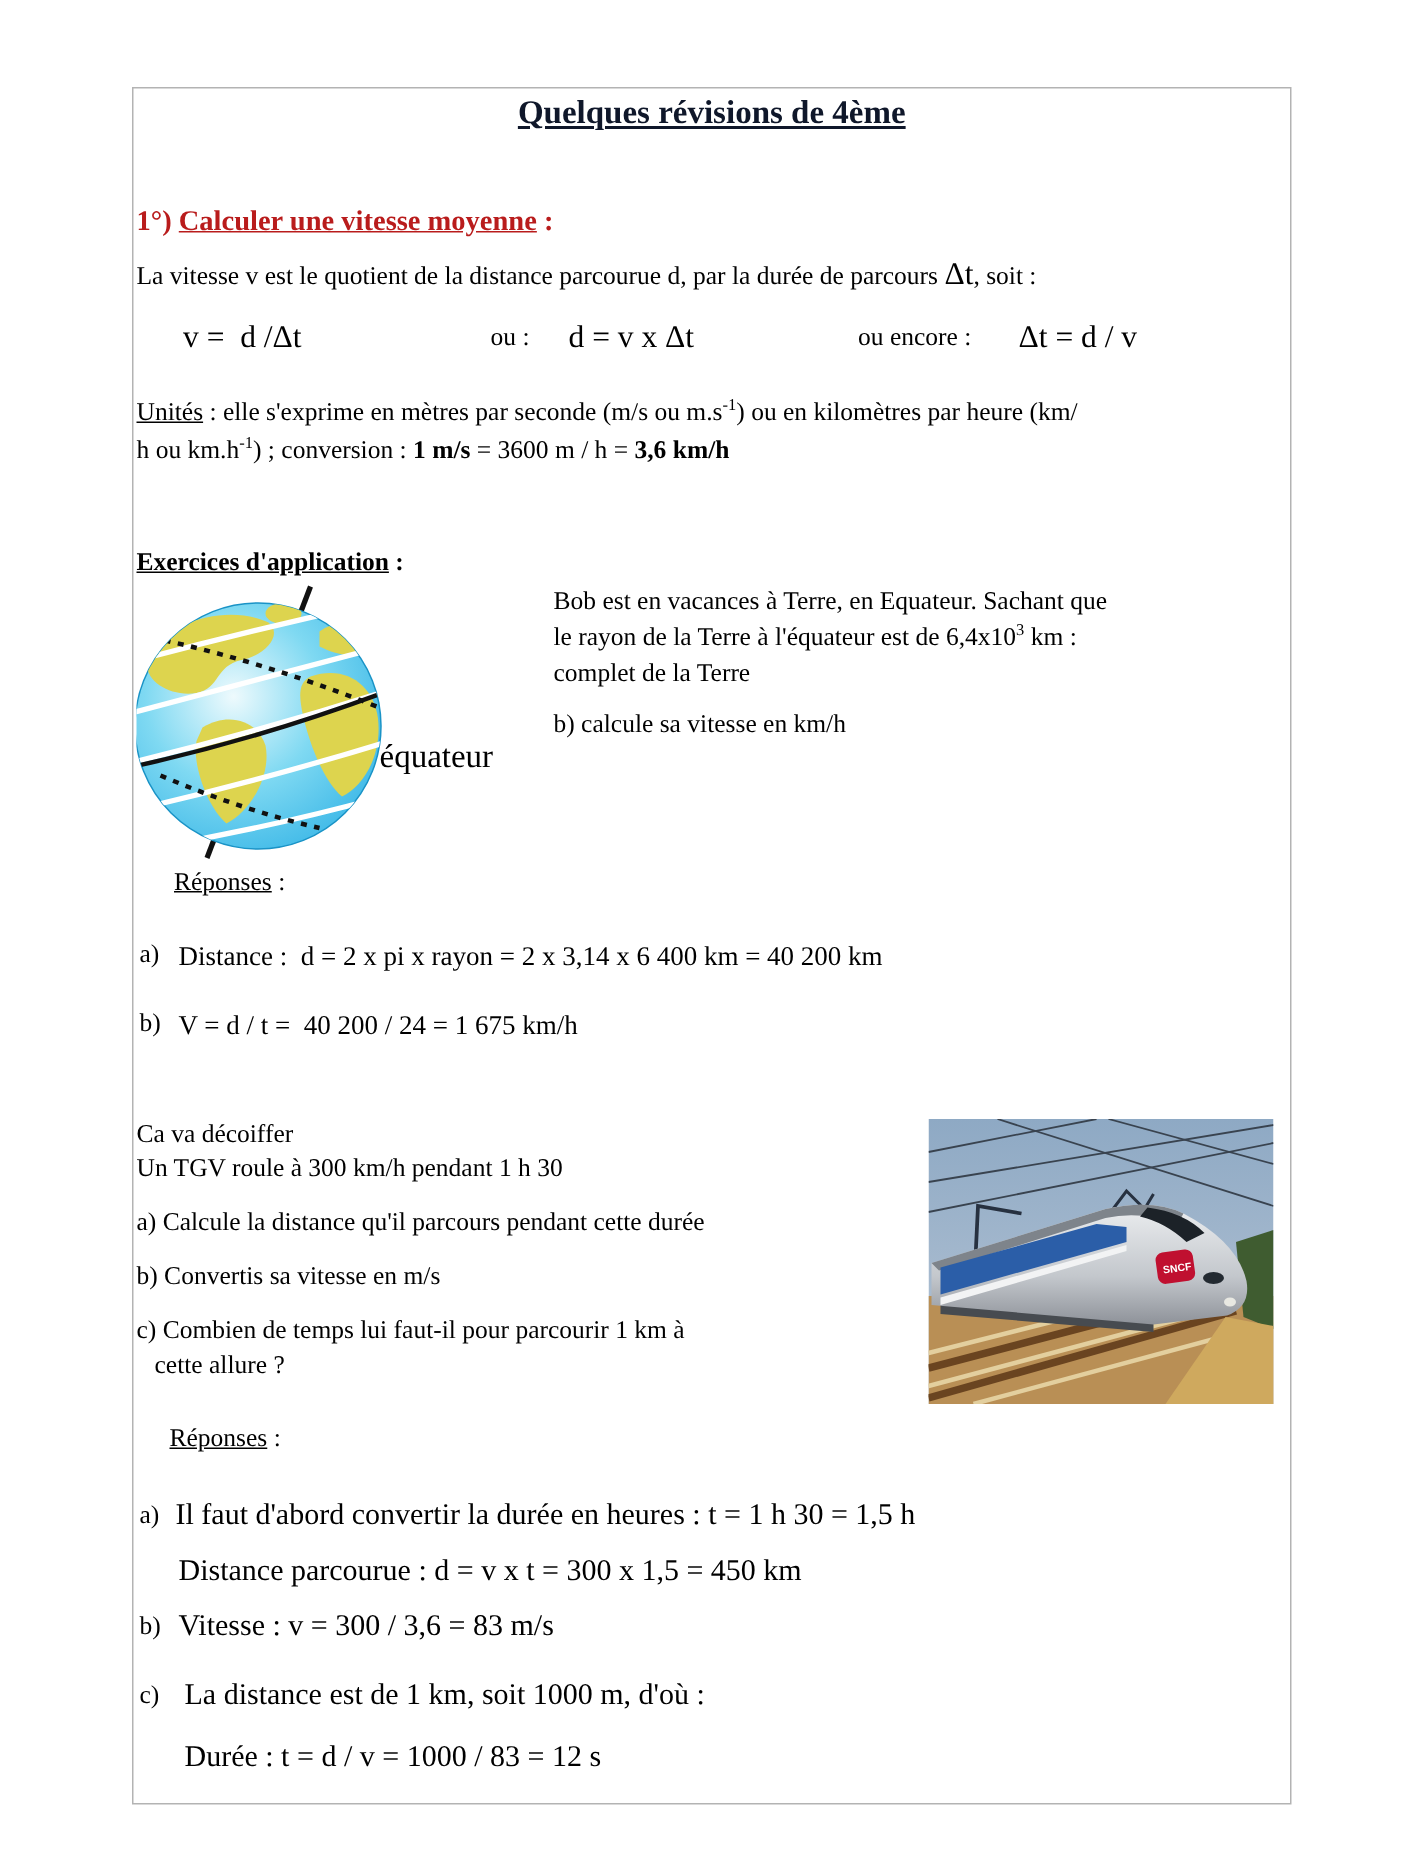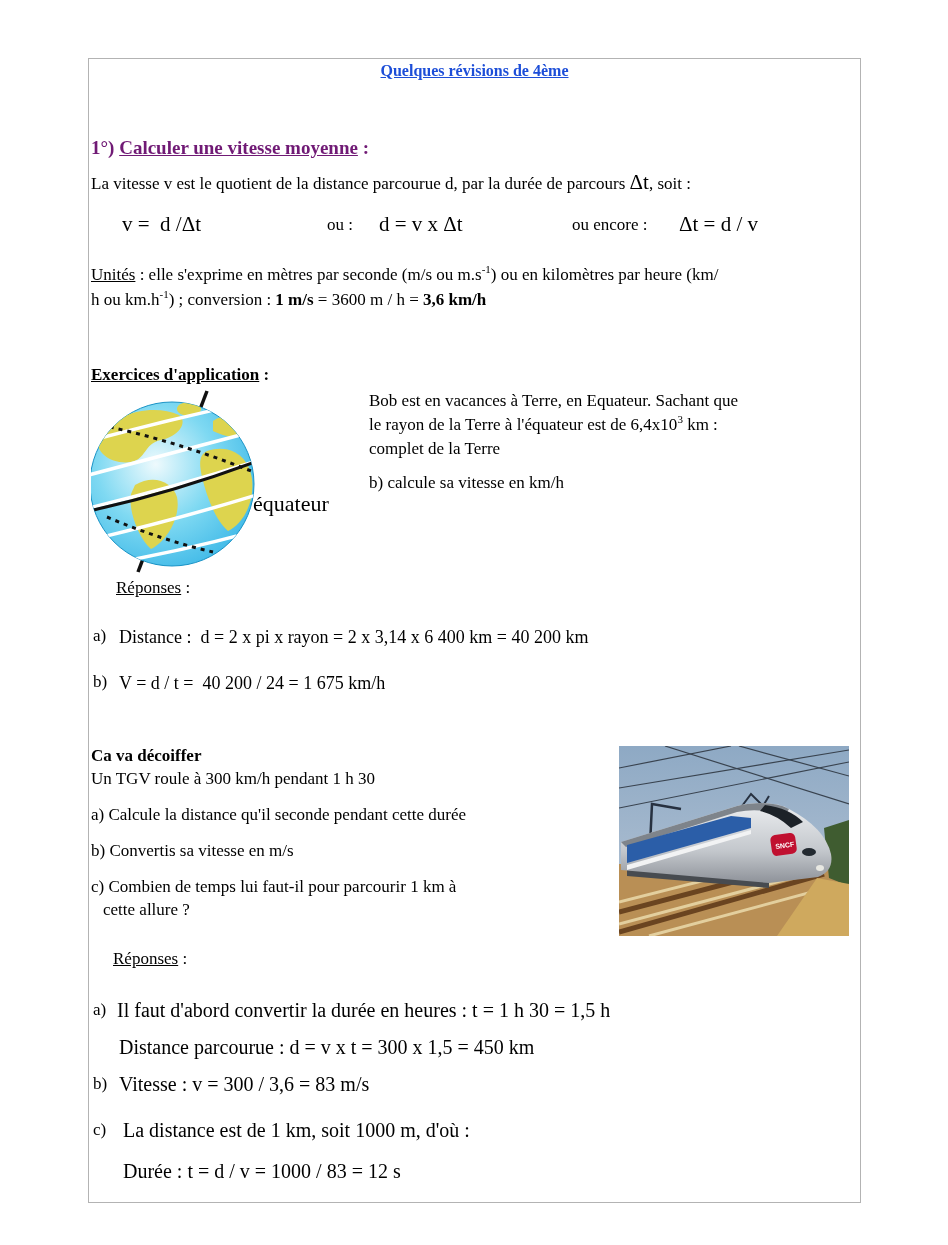--- a/index.html
+++ b/index.html
@@ -2,40 +2,40 @@
 <html><head>
 <meta charset="utf-8">
 <style>
   html,body{margin:0;padding:0;background:#ffffff;}
   body{position:relative;width:948px;height:1245px;font-family:"Liberation Serif",serif;color:#000;overflow:hidden;}
   .page{position:absolute;left:88px;top:58px;width:771px;height:1143px;border:1px solid #b3b3b3;background:#fff;}
   .abs{position:absolute;}
   .u{text-decoration:underline;}
   .b{font-weight:bold;}
   sup{font-size:11px;line-height:0;}
-  .title{left:0;right:0;top:3px;text-align:center;font-size:16px;font-weight:bold;color:#1d4ed8;}
-  .sec-head{left:2px;top:78px;font-size:19px;font-weight:bold;color:#701a75;}
+  .title{left:0;right:0;top:3px;text-align:center;font-size:22px;font-weight:bold;color:#0f172a;}
+  .sec-head{left:2px;top:78px;font-size:19px;font-weight:bold;color:#b91c1c;}
   .intro{left:2px;top:111px;width:766px;font-size:17px;}
   .delta{font-size:21px;}
   .formula-row{left:0;top:146px;width:771px;height:34px;}
   .formula-row .f{position:absolute;bottom:2px;font-size:21px;white-space:pre;}
   .formula-row .ou{position:absolute;bottom:4px;font-size:17px;white-space:pre;margin-top:32px;}
   .units{left:2px;top:203px;width:768px;font-size:17px;line-height:25px;}
   .ex-head{left:2px;top:306px;font-size:17px;font-weight:bold;}
   .globe-wrap{left:2px;top:330px;width:250px;height:186px;}
   .equateur{left:162px;top:102px;font-size:22px;position:absolute;}
   .ex1{left:280px;top:330px;width:492px;font-size:17px;line-height:24px;}
   .ex1 .ex-title{font-weight:bold;}
   .mt{margin-top:10px;}
   .reponses1{left:27px;top:519px;font-size:17px;}
   .ans-row{left:0;width:771px;height:32px;}
   .ans-row .mark{position:absolute;bottom:3px;left:4px;font-size:17px;}
   .ans-row .txt{position:absolute;bottom:1px;left:30px;font-size:18px;white-space:pre;text-align:right;}
   .ex2{left:2px;top:685px;width:545px;font-size:17px;line-height:23px;}
-  .ex2 .ex-title{font-weight:bold;}
+  .ex2 .ex-title{font-weight:normal;}
   .mt2{margin-top:13px;}
   .qc2{padding-left:12px;}
   .train-wrap{left:530px;top:687px;width:230px;height:190px;}
   .reponses2{left:24px;top:890px;font-size:17px;}
   .ans2-row{left:0;width:771px;height:30px;}
   .ans2-row .mark{position:absolute;bottom:2px;left:4px;font-size:17px;}
   .ans2-row .txt{position:absolute;bottom:0;font-size:20px;white-space:pre;}
 </style>
 </head>
 <body>
@@ -114,21 +114,21 @@
     <span class="txt">Distance :  d = 2 x pi x rayon = 2 x 3,14 x 6 400 km = 40 200 km</span>
   </div>
   <div class="abs ans-row" style="top:604px">
     <span class="mark">b)</span>
     <span class="txt">V = d / t =  40 200 / 24 = 1 675 km/h</span>
   </div>
 
   <div class="abs ex2">
     <div class="ex-title">Ca va décoiffer</div>
     <div>Un TGV roule à 300 km/h pendant 1 h 30</div>
-    <div class="mt2">a) Calcule la distance qu'il seconde pendant cette durée</div>
+    <div class="mt2">a) Calcule la distance qu'il parcours pendant cette durée</div>
     <div class="mt2">b) Convertis sa vitesse en m/s</div>
     <div class="mt2">c) Combien de temps lui faut-il pour parcourir 1 km à</div>
     <div class="qc2">cette allure ?</div>
   </div>
 
   <div class="abs train-wrap">
     <svg width="230" height="190" viewBox="0 0 230 190">
       <defs>
         <linearGradient id="sky" x1="0" y1="0" x2="0" y2="1">
           <stop offset="0%" stop-color="#8ea9c4"></stop>

